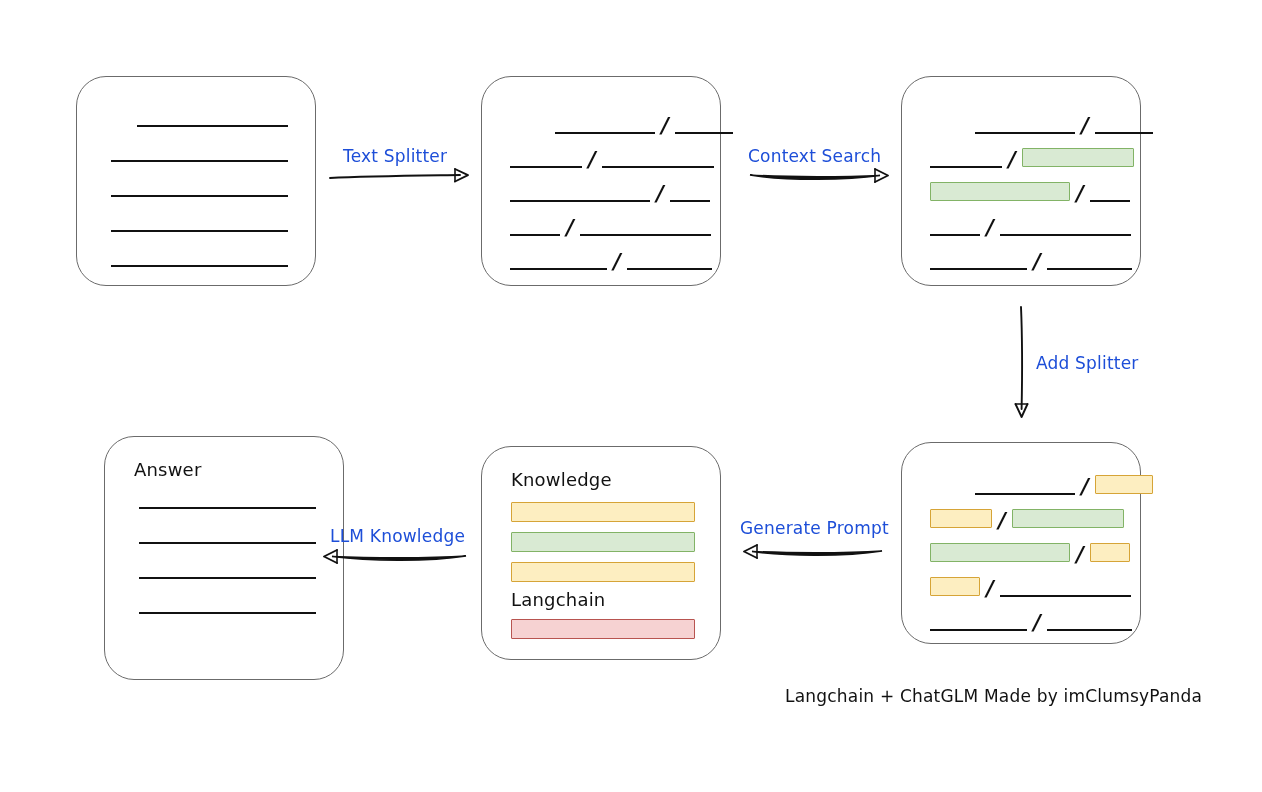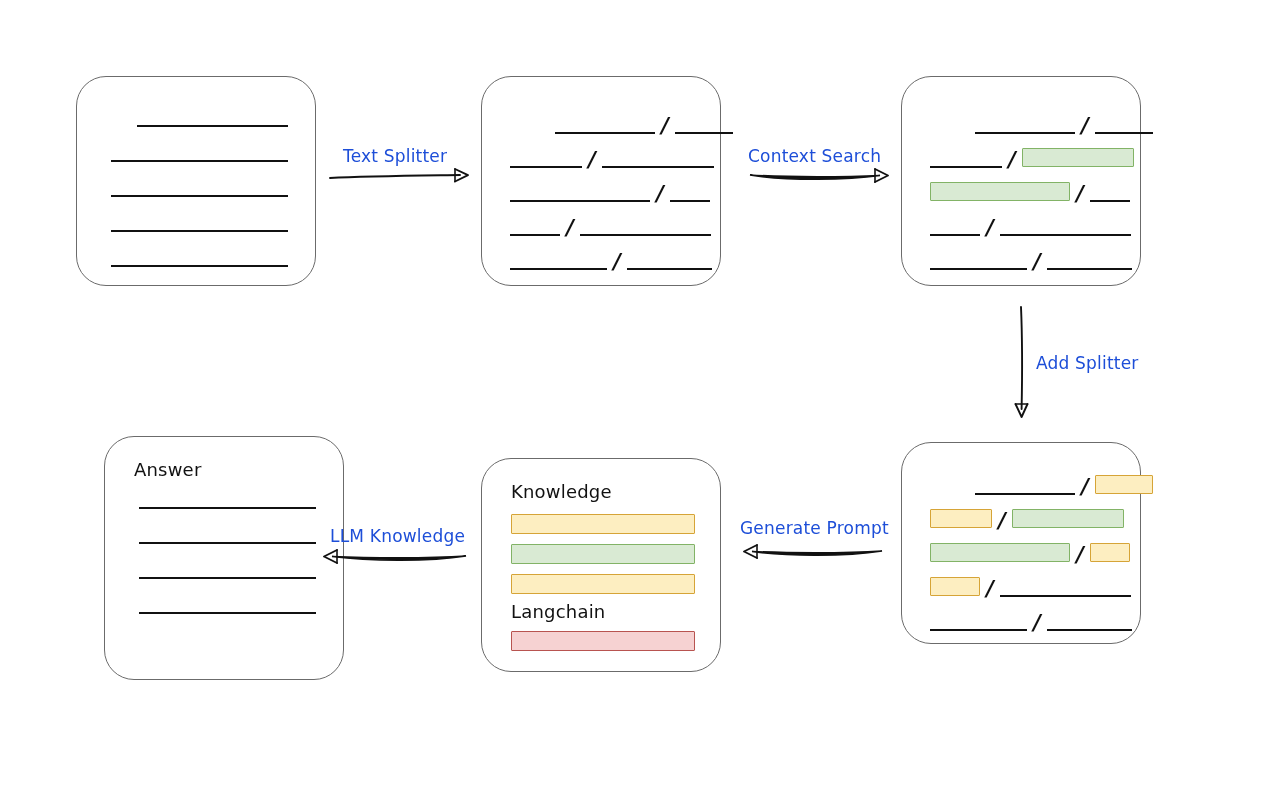--- a/index.html
+++ b/index.html
@@ -210,21 +210,21 @@
           <div class="seg line" style="width: 131px;"></div>
         </div>
         <div class="row-split" style="left: 28px; top: 166px;">
           <div class="seg line" style="width: 97px;"></div>
           <div class="slash">/</div>
           <div class="seg line" style="width: 85px;"></div>
         </div>
       </div>
   </div>
 
-  <div class="doc-box" id="box-prompt" style="left:481px;top:458px;width:240px;height:214px;">
+  <div class="doc-box" id="box-prompt" style="left:481px;top:446px;width:240px;height:214px;">
     <div class="box-title" style="left:29px;top:22px;">Knowledge</div>
     <div class="doc-inner" id="inner-knowledge">
         <div class="bar yellow" style="left: 29px; width: 184px; top: 55px;"></div>
         <div class="bar green" style="left: 29px; width: 184px; top: 85px;"></div>
         <div class="bar yellow" style="left: 29px; width: 184px; top: 115px;"></div>
       </div>
     <div class="box-title" style="left:29px;top:142px;">Langchain</div>
     <div class="doc-inner" id="inner-question">
         <div class="bar red" style="left: 29px; width: 184px; top: 172px;"></div>
       </div>
@@ -278,14 +278,15 @@
 
   <div class="arrow-label" style="left:330px;top:526px;">LLM Knowledge</div>
   <div class="arrow-wrap" style="left:318px;top:548px;">
     <svg width="150" height="22" viewBox="0 0 150 22">
       <path d="M148,8 C110,14 50,13 14,8.5 C50,10 110,10.5 148,8 Z" stroke="#111" stroke-width="1.7" fill="#111"></path>
       <path d="M19,2 L6,8.5 L19,15" stroke="#111" stroke-width="1.9" fill="none" stroke-linejoin="round" stroke-linecap="round"></path>
       <path d="M19,2 L19,15" stroke="#111" stroke-width="1.6" fill="none" stroke-linecap="round"></path>
     </svg>
   </div>
 
+  <div class="caption" style="left:785px;top:686px;">Langchain + ChatGLM Made by imClumsyPanda</div>
 
 </div>
 
 </body></html>

